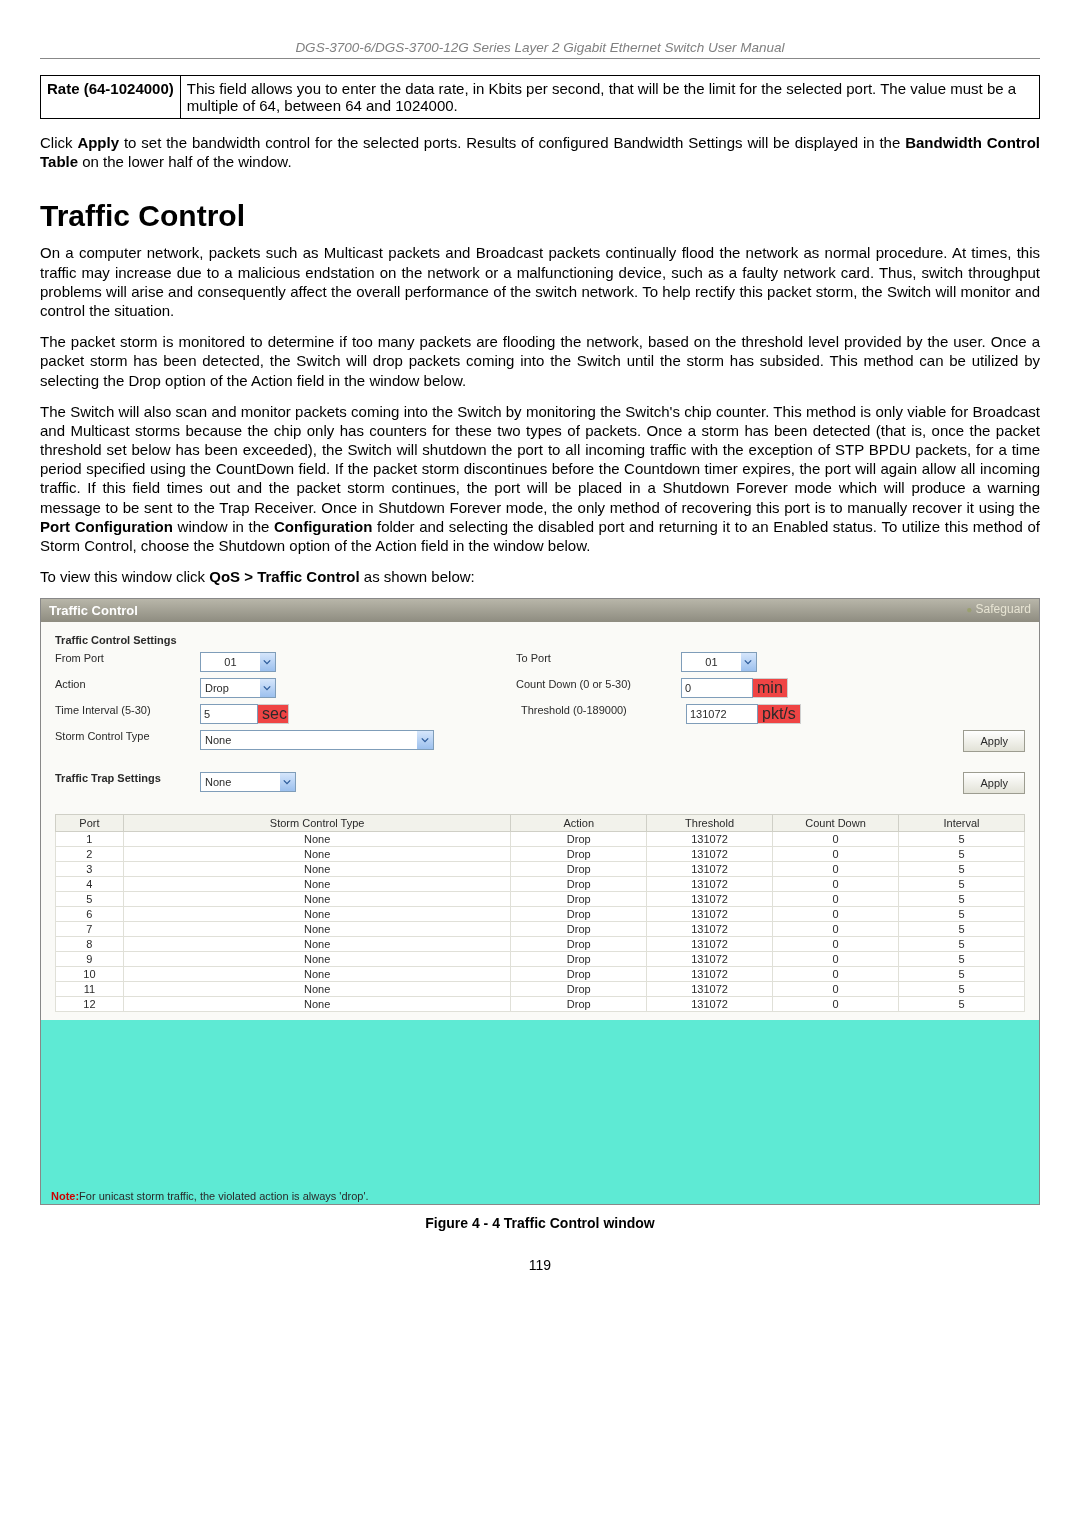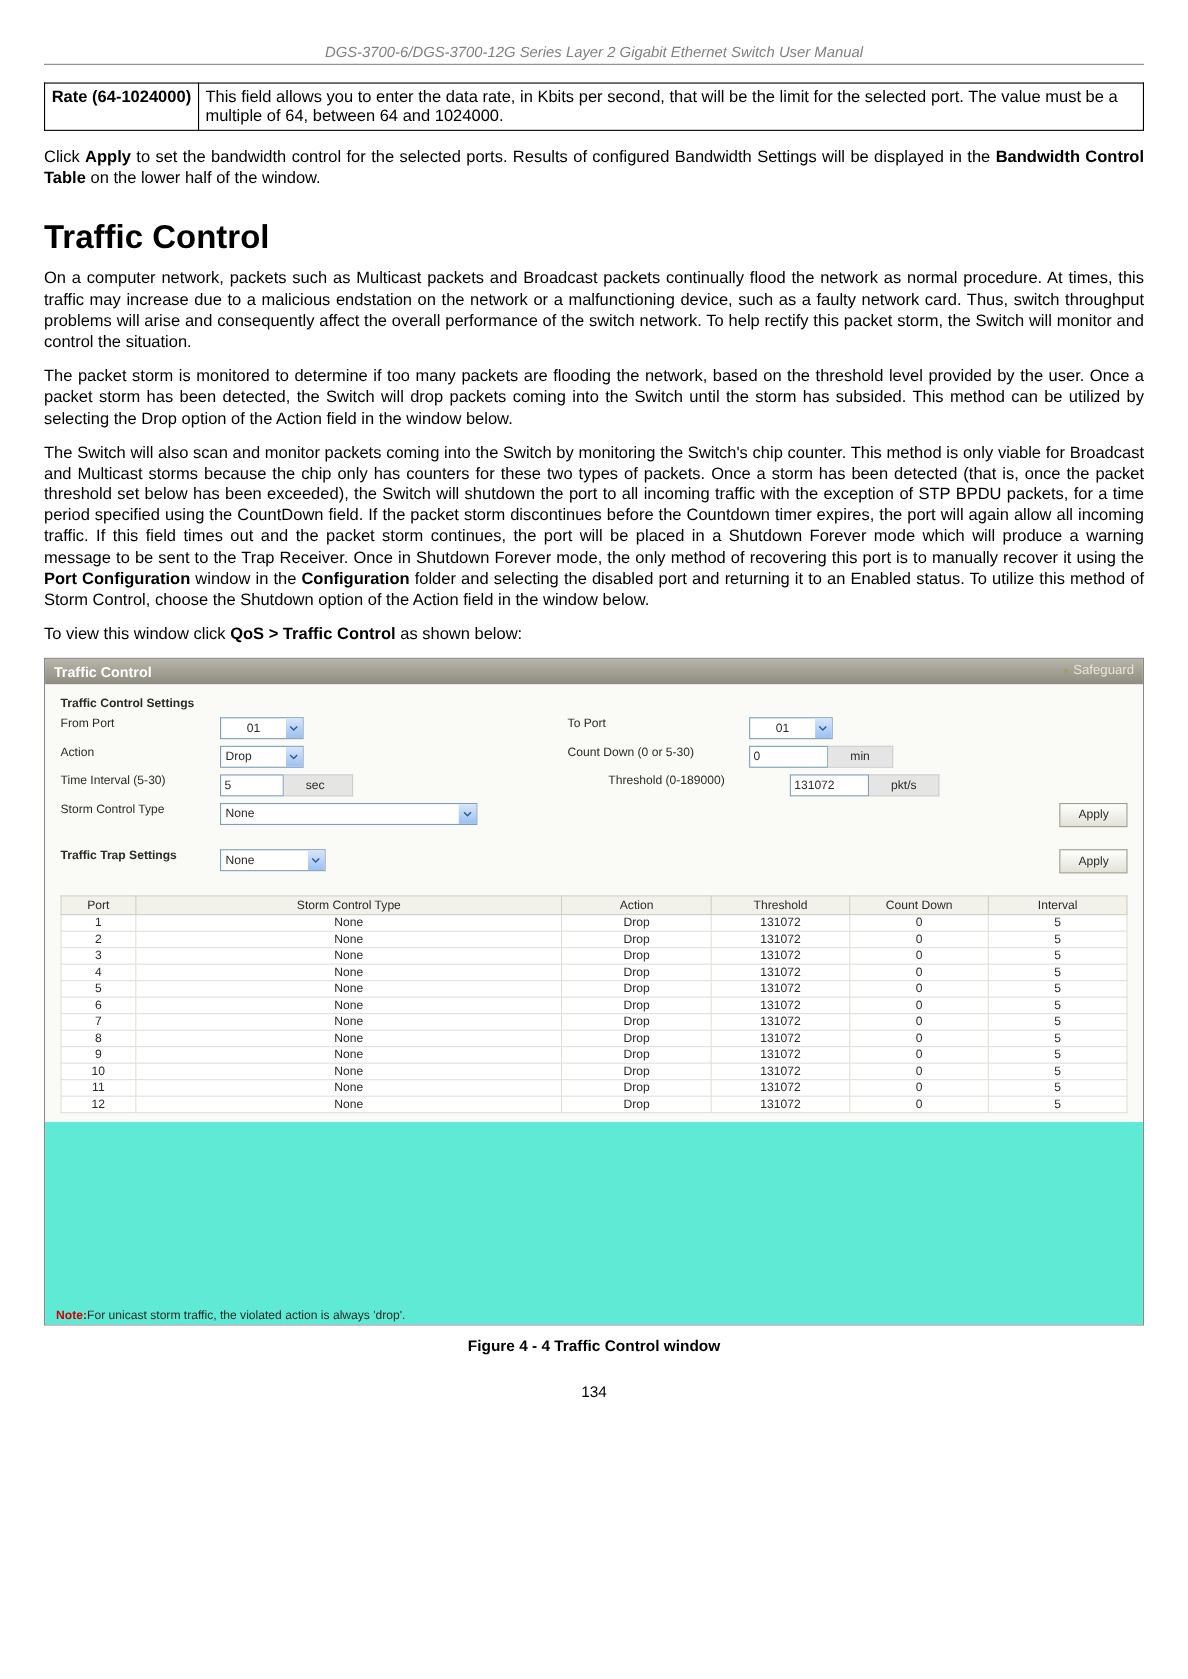--- a/index.html
+++ b/index.html
@@ -18,21 +18,21 @@
   .safeguard .bullet { color: #9aa070; font-size: 10px; }
   .panel-body { background: #fafaf7; padding: 10px 14px 8px; }
   .group-head { font-weight: bold; margin: 2px 0 6px 0; }
   .row { display: flex; align-items: flex-start; margin-bottom: 6px; }
   .lab { width: 145px; }
   .sel { border: 1px solid #7f9db9; height: 18px; display: inline-flex; align-items: center; background: #fff; font-size: 11px; }
   .sel .val { padding: 0 4px; text-align: left; }
   .sel .arrow { width: 16px; height: 18px; background: linear-gradient(to bottom, #d6e6fb, #9cc0ee); display: flex; align-items: center; justify-content: center; }
   .sel .arrow svg { width: 8px; height: 8px; }
   .inp { border: 1px solid #7f9db9; height: 18px; background: #fff; display: inline-flex; align-items: center; padding: 0 3px; font-size: 11px; }
-  .unit { border: 1px solid #cfcfcf; border-left: none; height: 18px; background: #e5e5e5; display: inline-flex; align-items: center; padding: 0 20px; font-size: 11px; }
+  .unit { border: 1px solid #cfcfcf; border-left: none; height: 18px; background: #ef4444; display: inline-flex; align-items: center; padding: 0 4px; font-size: 16px; }
   .btn { border: 1px solid #9c9c90; background: linear-gradient(to bottom, #ffffff, #e2e2d7); height: 20px; padding: 0 16px; font-size: 11px; display: inline-flex; align-items: center; justify-content: center; }
   .spacer-col { flex: 1; }
   .right-lab { width: 165px; }
   .sep { height: 14px; }
 
   table.grid { border-collapse: collapse; width: 100%; background: #fff; font-size: 11px; padding-left: 40px; }
   table.grid th { background: #f2f2eb; border: 1px solid #cfcfc6; padding: 2px 4px; font-weight: normal; text-align: center; }
   table.grid td { border: 1px solid #e0e0d8; padding: 1px 4px; text-align: center; }
   .note-area { background: #5eead4; padding: 170px 10px 2px 10px; font-size: 11px; }
   .note-red { color: #c00; font-weight: bold; }
@@ -271,14 +271,14 @@
             </tr>
           </tbody>
       </table>
     </div>
     <div class="note-area">
       <span class="note-red">Note:</span><span>For unicast storm traffic, the violated action is always 'drop'.</span>
     </div>
   </div>
 
   <div class="figcap">Figure 4 - 4 Traffic Control window</div>
-  <div class="pagenum">134</div>
+  <div class="pagenum">119</div>
 </div>
 
 </body></html>

